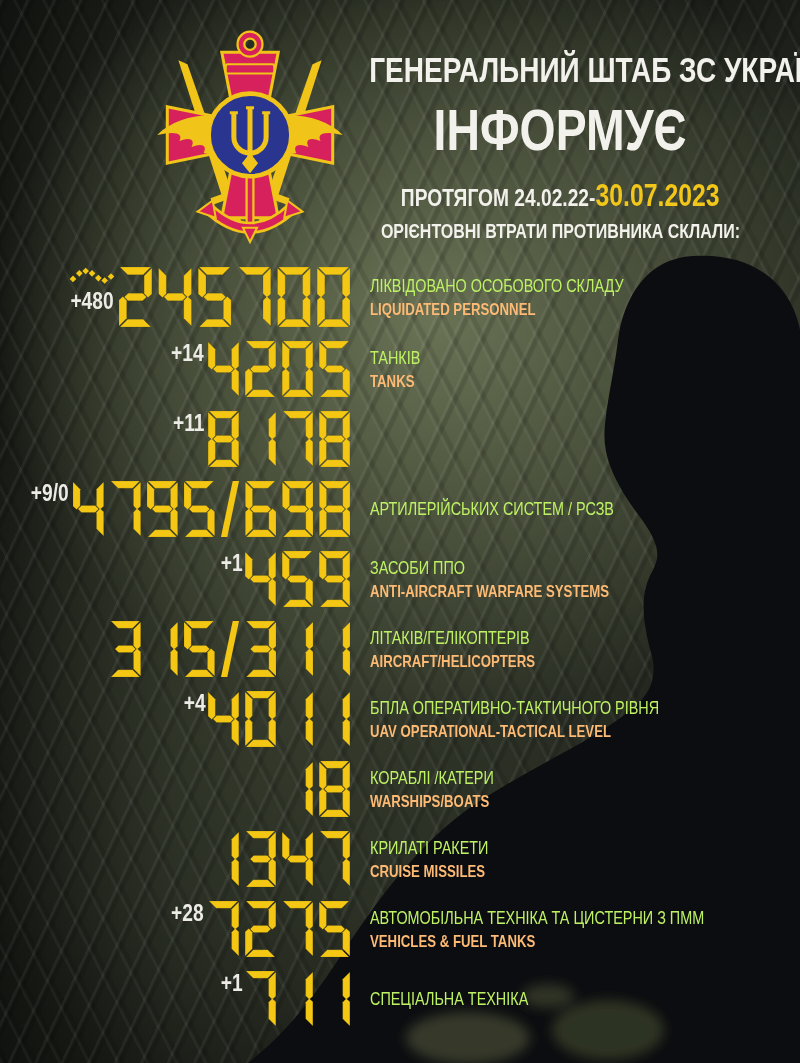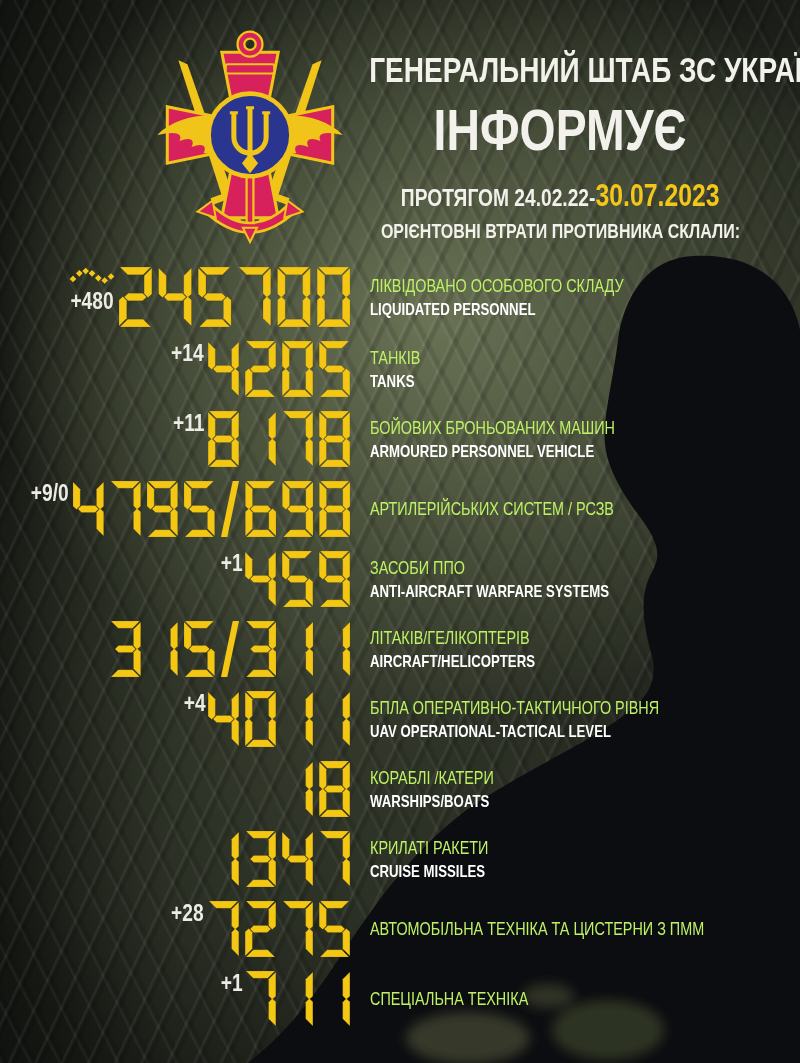--- a/index.html
+++ b/index.html
@@ -34,21 +34,21 @@
 
   #rows { position:absolute; left:0; right:0; top:260px; z-index:4; }
   .row  { height:70px; display:flex; align-items:center; }
   .row:first-child { height:74px; }
   .numblock { width:350px; display:flex; justify-content:flex-end; align-items:flex-start; gap:0; flex:none; }
   .deltabox { display:flex; flex-direction:column; align-items:center; gap:3px; }
   .delta { color:#edebe6; font-weight:bold; font-size:24px; line-height:1; padding-bottom:3px; }
   .segnum { line-height:0; }
   .labels { padding-left:20px; display:flex; flex-direction:column; justify-content:center; gap:6px; min-width:0; }
   .lua { color:#bef264; font-size:18px;   font-weight:normal; line-height:1; }
-  .len { color:#ffffff; font-size:16.5px; font-weight:bold; line-height:1; }
+  .len { color:#fdba74; font-size:16.5px; font-weight:bold; line-height:1; }
 </style>
 </head>
 <body>
 
 <svg id="silhouette" width="800" height="1063" viewBox="0 0 800 1063">
   <defs>
       <filter id="blurC" x="-50%" y="-50%" width="200%" height="200%">
         <feGaussianBlur stdDeviation="6"></feGaussianBlur>
       </filter>
     </defs>
@@ -260,24 +260,20 @@
               <polygon points="1,0 33,0 25,8 9,8" fill="#f3c713" stroke="rgba(0,0,0,0.25)" stroke-width="0.5"></polygon>
               <polygon points="34,1 34,28 30,31.5 26,27.5 26,9" fill="#f3c713" stroke="rgba(0,0,0,0.25)" stroke-width="0.5"></polygon>
               <polygon points="34,34 34,61 26,53 26,34.5 30,30.5" fill="#f3c713" stroke="rgba(0,0,0,0.25)" stroke-width="0.5"></polygon>
               <polygon points="1,62 9,54 25,54 33,62" fill="#f3c713" stroke="rgba(0,0,0,0.25)" stroke-width="0.5"></polygon>
               <polygon points="0,34 4,30.5 8,34.5 8,53 0,61" fill="#f3c713" stroke="rgba(0,0,0,0.25)" stroke-width="0.5"></polygon>
               <polygon points="0,1 8,9 8,27.5 4,31.5 0,28" fill="#f3c713" stroke="rgba(0,0,0,0.25)" stroke-width="0.5"></polygon>
               <polygon points="5.5,31 9.5,27 24.5,27 28.5,31 24.5,35 9.5,35" fill="#f3c713" stroke="rgba(0,0,0,0.25)" stroke-width="0.5"></polygon>
             </g>
           </svg></div>
       </div>
-      <div class="labels">
-        <div class="lua"><span class="cond o-l">БОЙОВИХ БРОНЬОВАНИХ МАШИН</span></div>
-        <div class="len"><span class="cond o-l">ARMOURED PERSONNEL VEHICLE</span></div>
-      </div>
     </div>
     <div class="row">
       <div class="numblock">
         <div class="deltabox">
           <div class="delta"><span class="cond o-c">+9/0</span></div>
         </div>
         <div class="segnum"><svg viewBox="0 0 307 62" height="56" width="277">
             <g transform="translate(0,0)">
               <polygon points="0,1 8,9 8,27.5 4,31.5 0,28" fill="#f3c713" stroke="rgba(0,0,0,0.25)" stroke-width="0.5"></polygon>
               <polygon points="5.5,31 9.5,27 24.5,27 28.5,31 24.5,35 9.5,35" fill="#f3c713" stroke="rgba(0,0,0,0.25)" stroke-width="0.5"></polygon>
@@ -535,20 +531,21 @@
               <polygon points="1,0 33,0 25,8 9,8" fill="#f3c713" stroke="rgba(0,0,0,0.25)" stroke-width="0.5"></polygon>
               <polygon points="0,1 8,9 8,27.5 4,31.5 0,28" fill="#f3c713" stroke="rgba(0,0,0,0.25)" stroke-width="0.5"></polygon>
               <polygon points="5.5,31 9.5,27 24.5,27 28.5,31 24.5,35 9.5,35" fill="#f3c713" stroke="rgba(0,0,0,0.25)" stroke-width="0.5"></polygon>
               <polygon points="34,34 34,61 26,53 26,34.5 30,30.5" fill="#f3c713" stroke="rgba(0,0,0,0.25)" stroke-width="0.5"></polygon>
               <polygon points="1,62 9,54 25,54 33,62" fill="#f3c713" stroke="rgba(0,0,0,0.25)" stroke-width="0.5"></polygon>
             </g>
           </svg></div>
       </div>
       <div class="labels">
         <div class="lua"><span class="cond o-l">АВТОМОБІЛЬНА ТЕХНІКА ТА ЦИСТЕРНИ З ПММ</span></div>
+        <div class="len"><span class="cond o-l">VEHICLES &amp; FUEL TANKS</span></div>
       </div>
     </div>
     <div class="row">
       <div class="numblock">
         <div class="deltabox">
           <div class="delta"><span class="cond o-c">+1</span></div>
         </div>
         <div class="segnum"><svg viewBox="0 0 116 62" height="56" width="105">
             <g transform="translate(0,0)">
               <polygon points="1,0 33,0 25,8 9,8" fill="#f3c713" stroke="rgba(0,0,0,0.25)" stroke-width="0.5"></polygon>

